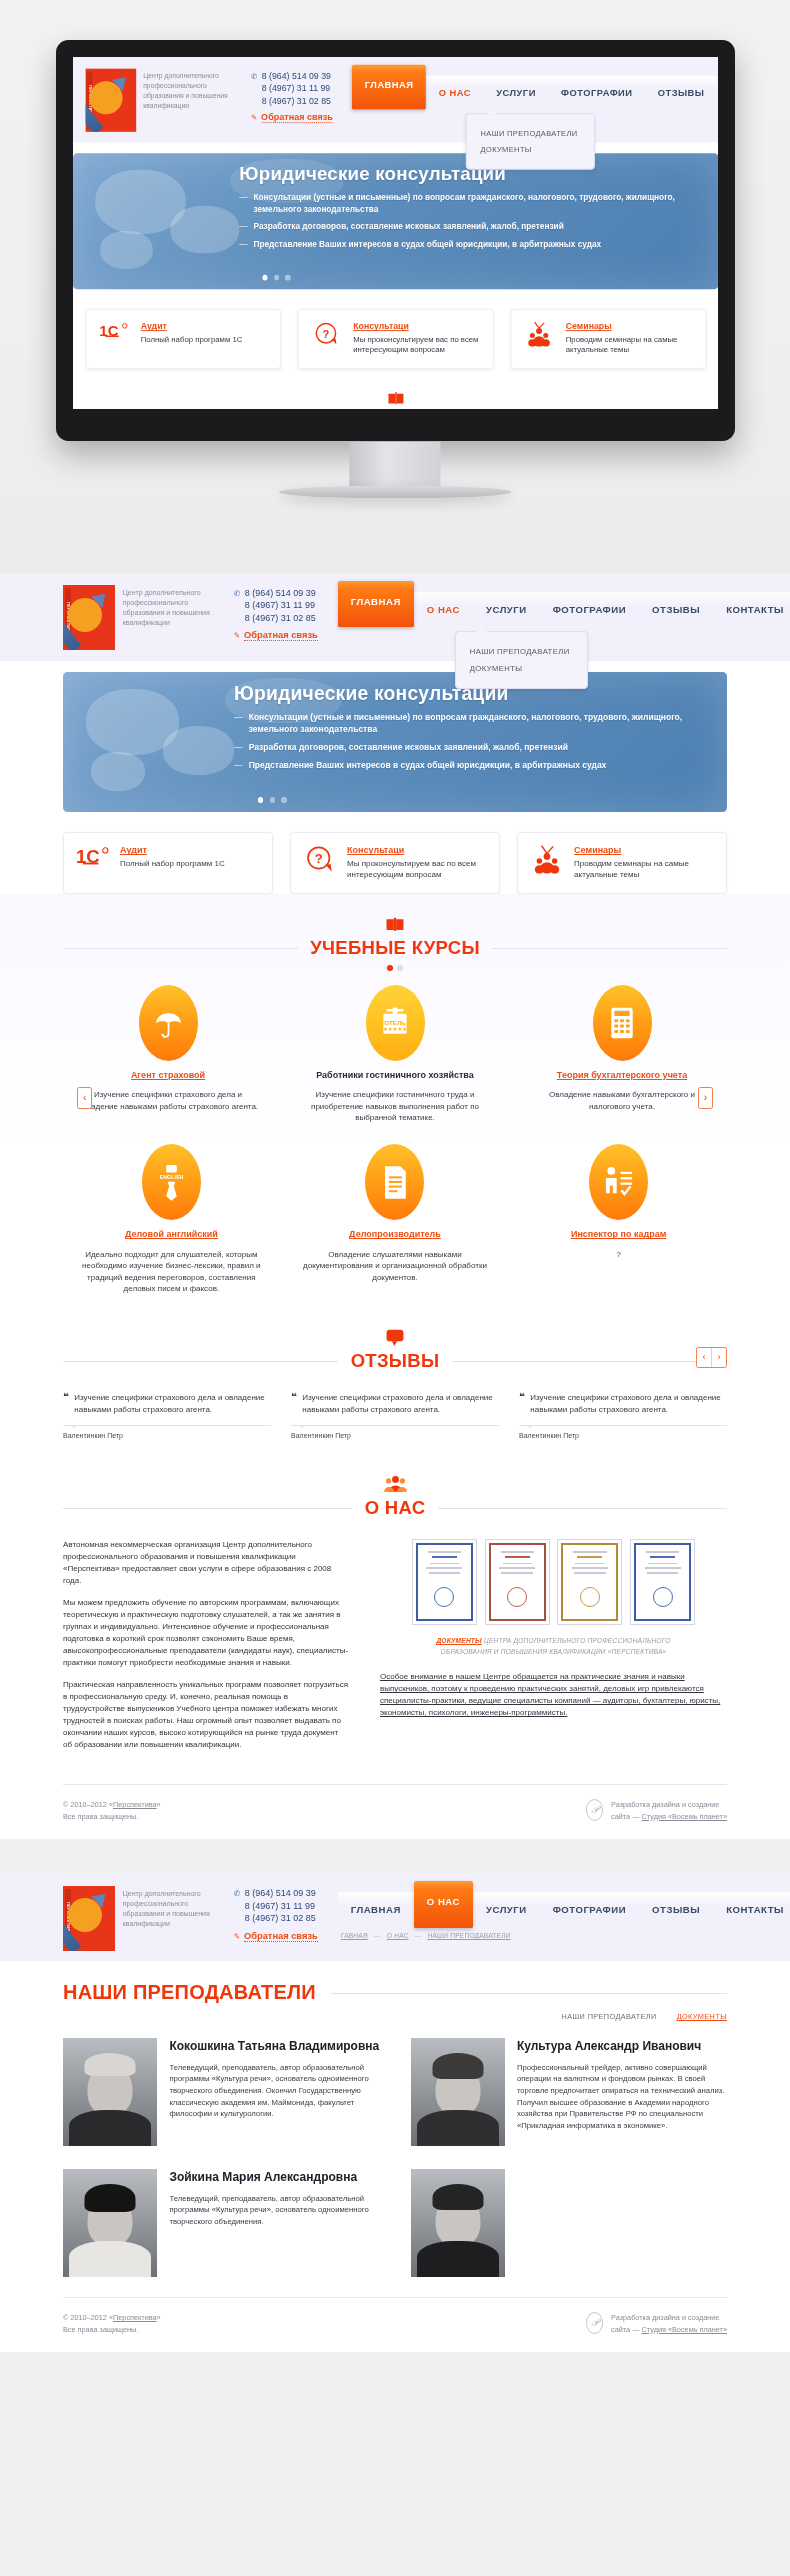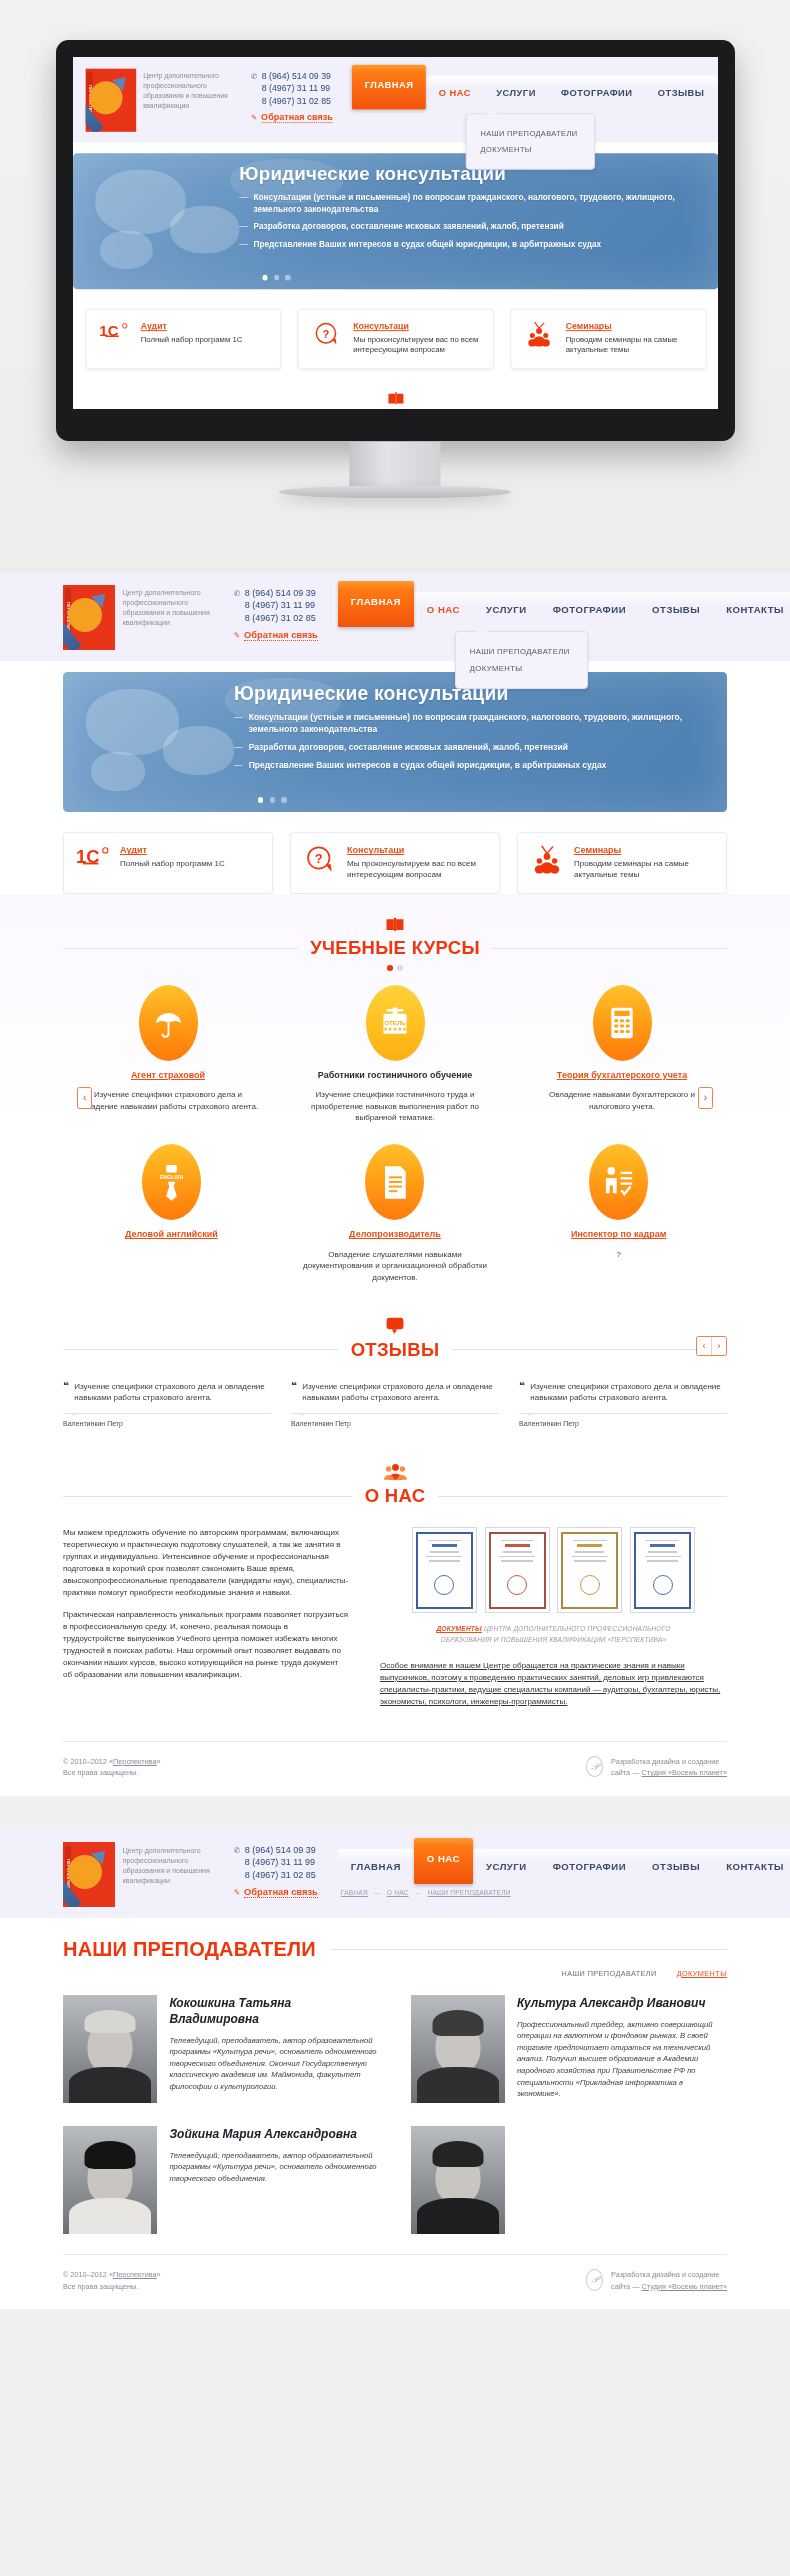--- a/index.html
+++ b/index.html
@@ -298,21 +298,21 @@
   .t-photo .sky { position: absolute; inset: 0; background: linear-gradient(180deg,#b9bcc0,#8b8e93 60%,#6d7075); }
   .t-photo .head { position: absolute; left: 50%; top: 24%; transform: translateX(-50%); width: 45px; height: 52px; border-radius: 48% 48% 44% 44%; background: #c9c6c2; }
   .t-photo .hair { position: absolute; left: 50%; top: 14%; transform: translateX(-50%); width: 51px; height: 26px; border-radius: 50% 50% 20% 20%; background: #3c3b3a; }
   .t-photo .body { position: absolute; left: 50%; bottom: 0; transform: translateX(-50%); width: 82px; height: 36px; border-radius: 44% 44% 0 0; background: #2f2f31; }
   .t-photo.f1 .hair { background: #d8d6d2; height: 23px; }
   .t-photo.f1 .body { background: #2a2a2c; }
   .t-photo.f3 .hair { background: #141414; height: 28px; }
   .t-photo.f3 .body { background: #e8e6e2; }
   .t-photo.f4 .hair { background: #242424; }
   .t-photo.f4 .body { background: #1e1e20; }
-  .t-body { flex: 1; font-style: italic; }
+  .t-body { flex: 1; }
   .t-name { font-size: 12px; font-weight: bold; color: #20202a; line-height: 16px; margin-bottom: 7.7px; }
   .t-bio { font-size: 7.7px; line-height: 11.6px; color: #3b3b46; }
   .page3-footer-wrap { margin-top: 20px; }
 </style>
 </head>
 <body>
 
 <div class="monitor-band">
   <div class="monitor-shell">
     <div class="monitor-screen">
@@ -613,21 +613,21 @@
       <div class="course">
         <div class="course-ic yellow">
           <svg width="34" height="36" viewBox="0 0 44 46">
               <rect x="7" y="11" width="30" height="26" rx="2" fill="#fff"></rect>
               <rect x="19" y="3" width="6" height="9" fill="#fff"></rect>
               <rect x="11" y="5" width="22" height="3" rx="1.5" fill="#fff"></rect>
               <text x="22" y="25" font-size="8" font-weight="bold" fill="#ffae13" text-anchor="middle" font-family="Liberation Sans, sans-serif">ОТЕЛЬ</text>
               <text x="22" y="33" font-size="7" fill="#ffae13" text-anchor="middle" font-family="Liberation Sans, sans-serif">★★★★★</text>
             </svg>
         </div>
-        <div class="course-name plain">Работники гостиничного обучение</div>
+        <div class="course-name plain">Работники гостиничного хозяйства</div>
         <div class="course-desc">Изучение специфики гостиничного труда и приобретение навыков выполнения работ по выбранной тематике.</div>
       </div>
       <div class="course">
         <div class="course-ic">
           <svg width="26" height="36" viewBox="0 0 34 46">
               <rect x="3" y="3" width="28" height="40" rx="3" fill="#fff"></rect>
               <rect x="7" y="7" width="20" height="7" rx="1" fill="#ffa016"></rect>
               <g fill="#ffa016">
                 <rect x="7" y="18" width="5" height="4" rx="1"></rect>
                 <rect x="14.5" y="18" width="5" height="4" rx="1"></rect>
@@ -654,20 +654,21 @@
     <div class="course-grid" style="margin-top:20px;gap:7px;">
       <div class="course">
         <div class="course-ic">
           <svg width="29" height="39" viewBox="0 0 38 50">
               <rect x="12" y="2" width="14" height="10" rx="2" fill="#fff"></rect>
               <text x="19" y="20" font-size="7" font-weight="bold" fill="#fff" text-anchor="middle" font-family="Liberation Sans, sans-serif">ENGLISH</text>
               <path d="M14 24 h10 l-2 6 4 13 -7 6 -7-6 4-13z" fill="#fff"></path>
             </svg>
         </div>
         <div class="course-name">Деловой английский</div>
+        <div class="course-desc">Идеально подходит для слушателей, которым необходимо изучение бизнес-лексики, правил и традиций ведения переговоров, составления деловых писем и факсов.</div>
       </div>
       <div class="course">
         <div class="course-ic">
           <svg width="28" height="37" viewBox="0 0 36 48">
               <path d="M5 3 h20 l7 7 v35 h-27z" fill="#fff"></path>
               <g fill="#ffa016">
                 <rect x="10" y="16" width="17" height="2.6"></rect>
                 <rect x="10" y="22" width="17" height="2.6"></rect>
                 <rect x="10" y="28" width="17" height="2.6"></rect>
                 <rect x="10" y="34" width="11" height="2.6"></rect>
@@ -753,20 +754,21 @@
         </svg>
     </div>
     <div class="about-head">
       <div class="rule" style="flex:1;height:0.8px;background:#e2e0ec;"></div>
       <div class="sect-title">О НАС</div>
       <div class="rule" style="flex:1;height:0.8px;background:#e2e0ec;"></div>
     </div>
 
     <div class="about-cols">
       <div class="about-left">
+        <div class="about-p">Автономная некоммерческая организация Центр дополнительного профессионального образования и повышения квалификации «Перспектива» предоставляет свои услуги в сфере образования с 2008 года.</div>
         <div class="about-p">Мы можем предложить обучение по авторским программам, включающих теоретическую и практическую подготовку слушателей, а так же занятия в группах и индивидуально. Интенсивное обучение и профессиональная подготовка в короткий срок позволят сэкономить Ваше время, авысокопрофессиональные преподаватели (кандидаты наук), специалисты-практики помогут приобрести необходимые знания и навыки.</div>
         <div class="about-p">Практическая направленность уникальных программ позволяет погрузиться в профессиональную среду. И, конечно, реальная помощь в трудоустройстве выпускников Учебного центра поможет избежать многих трудностей в поисках работы. Наш огромный опыт позволяет выдавать по окончании наших курсов, высоко котирующийся на рынке труда документ об образовании или повышении квалификации.</div>
       </div>
       <div class="about-right">
         <div class="certs">
           <div class="cert">
               <div class="cert-inner">
                 <div class="cert-line t1"></div>
                 <div class="cert-line t2"></div>
                 <div class="cert-line t3"></div>

